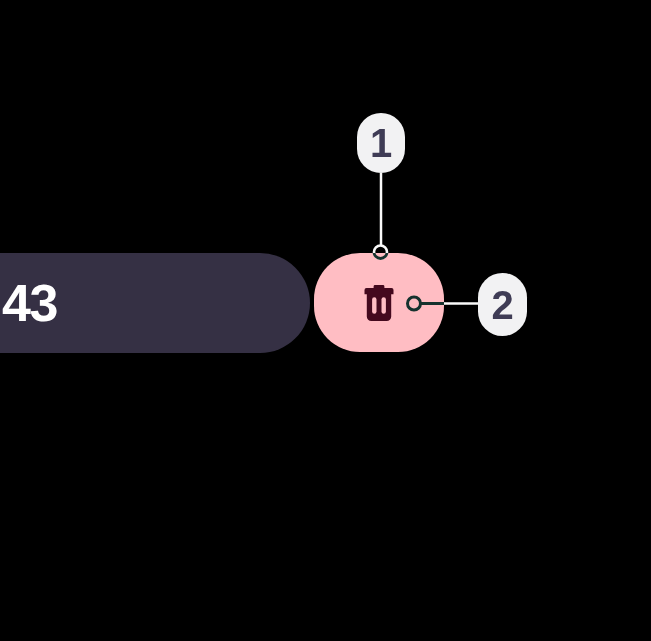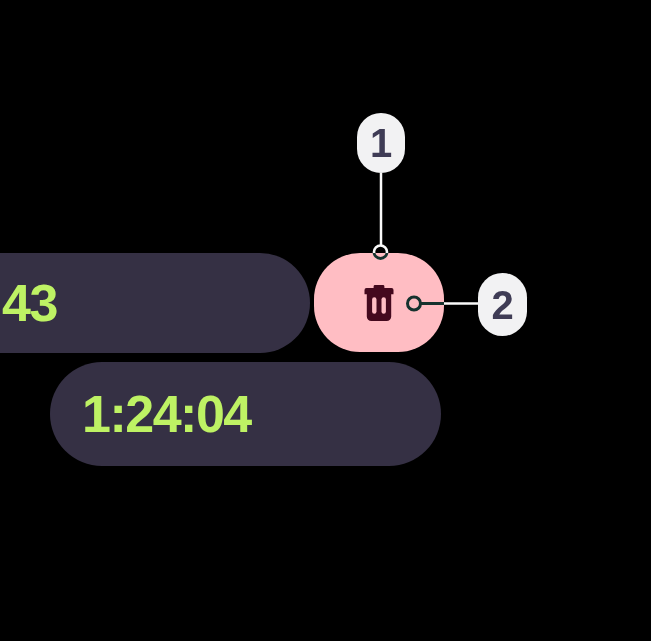--- a/index.html
+++ b/index.html
@@ -25,21 +25,21 @@
     border-radius: 0 50px 50px 0;   
   }
   #lap-pill .time-text { padding-left: 2px; }
   #timer-pill {
     left: 50px; top: 362px;
     width: 391px; height: 104px;
     border-radius: 52px;
   }
   #timer-pill .time-text { padding-left: 32px; }
   .time-text {
-    color: #bef264;
+    color: #ffffff;
     font-size: 52px;
     font-weight: bold;
     letter-spacing: -1.5px;
     line-height: 1;
     white-space: nowrap;
   }
 
   
   #delete-button {
     position: absolute;
@@ -94,23 +94,20 @@
         <path fill="#44091E" d="
           M11 0 h8 a1.4 1.4 0 0 1 1.4 1.4 V5 H9.6 V1.4 A1.4 1.4 0 0 1 11 0 Z
           M2.5 3 h25 a2 2 0 0 1 2 2 V9.2 H0.5 V5 a2 2 0 0 1 2 -2 Z
           M2.8 8 h24.4 V31.5 a4.5 4.5 0 0 1 -4.5 4.5 H7.3 a4.5 4.5 0 0 1 -4.5 -4.5 Z"></path>
         <rect x="8.1" y="12.3" width="4.4" height="16.4" rx="2.2" fill="#FFBDC3"></rect>
         <rect x="17.5" y="12.3" width="4.4" height="16.4" rx="2.2" fill="#FFBDC3"></rect>
       </svg>
     </span>
   </button>
 
-  <div id="timer-pill" class="time-pill">
-    <span class="time-text">1:24:04</span>
-  </div>
 
   <div id="callout-1" class="callout-badge">
     <span>1</span>
   </div>
   <div id="callout-2" class="callout-badge">
     <span>2</span>
   </div>
 
   <svg id="connector-overlay" viewBox="0 0 651 641">
     <defs>

